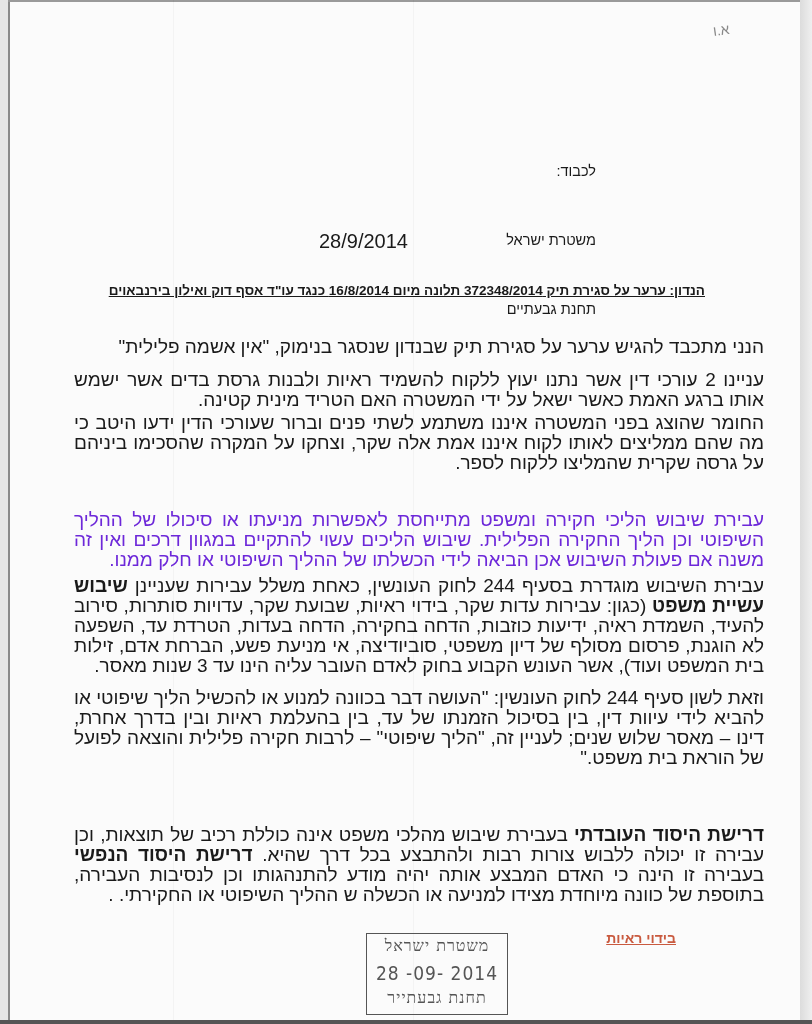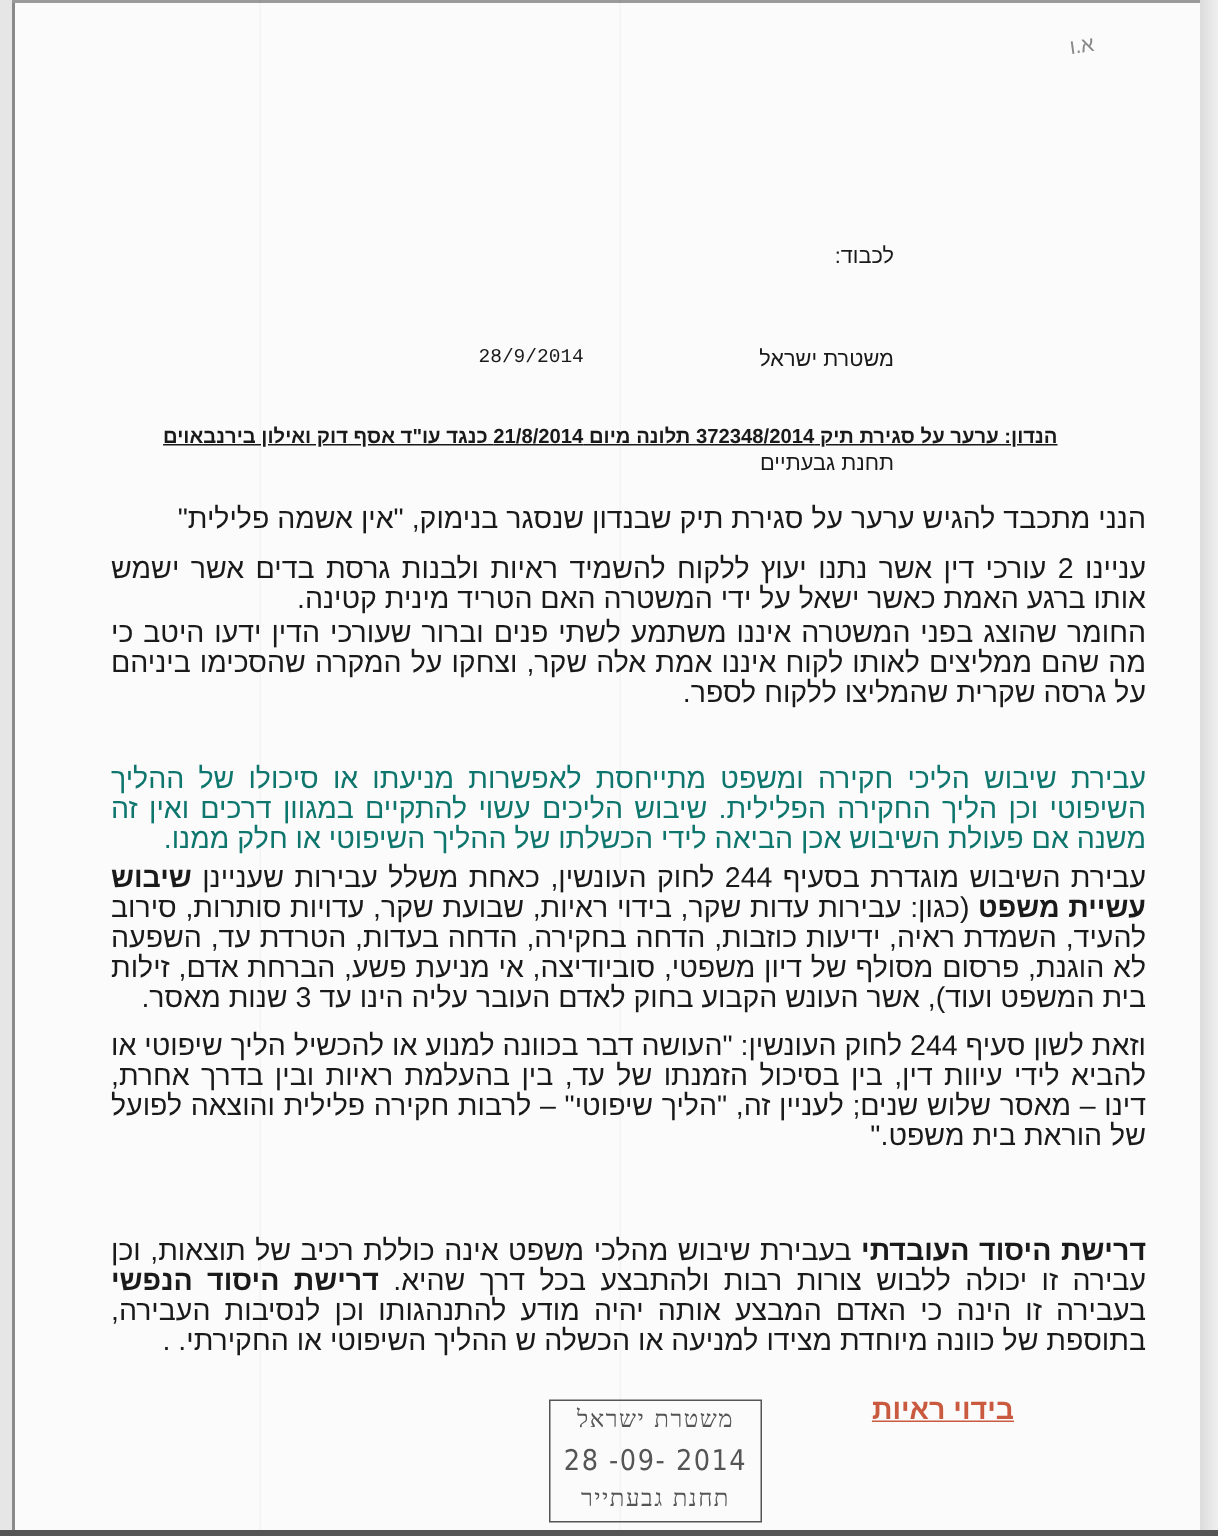--- a/index.html
+++ b/index.html
@@ -24,36 +24,36 @@
       position: absolute; left: 0; bottom: 0; width: 812px; height: 4px; background: #555;
     }
     .fold { position: absolute; top: 0; width: 1px; height: 1020px; background: rgba(0,0,0,0.03); }
     .mark {
       position: absolute; left: 705px; top: 22px; font-size: 14px; color: #888;
       transform: rotate(-8deg);
     }
     .rtl { direction: rtl; unicode-bidi: embed; }
     .addr { position: absolute; right: 204px; top: 120px; text-align: right; font-size: 14.5px; }
     .addr div { height: 30px; line-height: 24px; margin-top: 39px; }
-    .date { position: absolute; left: 311px; top: 230px; font-size: 13px; font-family: Liberation Mono, monospace; }
+    .date { position: absolute; left: 311px; top: 230px; font-size: 20px; }
     .subject {
       position: absolute; left: 115px; top: 283px; width: 582px;
       font-size: 13.5px; font-weight: bold; text-decoration: underline; white-space: nowrap;
       text-align: right;
     }
     .para {
       position: absolute; right: 36px; width: 690px;
       font-size: 19px; line-height: 20px; text-align: justify;
       text-align-last: right;
     }
-    .para.faded { color: #0f766e; }
+    .para.faded { color: #6d28d9; }
     .para b { font-weight: bold; }
     .link {
       position: absolute; right: 124px; top: 930px;
-      color: #c95a3f; font-size: 19px; font-weight: bold; text-decoration: underline;
+      color: #c95a3f; font-size: 14px; font-weight: bold; text-decoration: underline;
     }
     .stamp {
       position: absolute; left: 358px; top: 933px; width: 140px; height: 80px;
       border: 1.5px solid #555; color: #555; text-align: center;
       font-family: "DejaVu Serif", serif;
     }
     .stamp .l1 { font-size: 16px; margin-top: 2px; letter-spacing: 1px; }
     .stamp .l2 { font-size: 19px; margin-top: 7px; font-family: "DejaVu Sans Condensed", "DejaVu Sans", sans-serif; letter-spacing: 1px; }
     .stamp .l3 { font-size: 16px; margin-top: 4px; letter-spacing: 1px; text-align: center; }
   </style>
@@ -67,21 +67,21 @@
   <div class="mark">א.ו</div>
 
   <div class="addr rtl">
     <div>לכבוד:</div>
     <div>משטרת ישראל</div>
     <div>תחנת גבעתיים</div>
   </div>
 
   <div class="date">28/9/2014</div>
 
-  <div class="subject rtl">הנדון: ערער על סגירת תיק 372348/2014 תלונה מיום 21/8/2014 כנגד עו"ד אסף דוק ואילון בירנבאוים</div>
+  <div class="subject rtl">הנדון: ערער על סגירת תיק 372348/2014 תלונה מיום 16/8/2014 כנגד עו"ד אסף דוק ואילון בירנבאוים</div>
 
   <div class="para rtl" style="top:337px">הנני מתכבד להגיש ערער על סגירת תיק שבנדון שנסגר בנימוק, "אין אשמה פלילית"</div>
   <div class="para rtl" style="top:370px">עניינו 2 עורכי דין אשר נתנו יעוץ ללקוח להשמיד ראיות ולבנות גרסת בדים אשר ישמש אותו ברגע האמת כאשר ישאל על ידי המשטרה האם הטריד מינית קטינה.</div>
   <div class="para rtl" style="top:413px">החומר שהוצג בפני המשטרה איננו משתמע לשתי פנים וברור שעורכי הדין ידעו היטב כי מה שהם ממליצים לאותו לקוח איננו אמת אלה שקר, וצחקו על המקרה שהסכימו ביניהם על גרסה שקרית שהמליצו ללקוח לספר.</div>
   <div class="para rtl faded" style="top:510px">עבירת שיבוש הליכי חקירה ומשפט מתייחסת לאפשרות מניעתו או סיכולו של ההליך השיפוטי וכן הליך החקירה הפלילית. שיבוש הליכים עשוי להתקיים במגוון דרכים ואין זה משנה אם פעולת השיבוש אכן הביאה לידי הכשלתו של ההליך השיפוטי או חלק ממנו.</div>
 
   <div class="para rtl" style="top:576px">
     <span>עבירת השיבוש מוגדרת בסעיף 244 לחוק העונשין, כאחת משלל עבירות שעניינן </span><b>שיבוש עשיית משפט</b><span> (כגון: עבירות עדות שקר, בידוי ראיות, שבועת שקר, עדויות סותרות, סירוב להעיד, השמדת ראיה, ידיעות כוזבות, הדחה בחקירה, הדחה בעדות, הטרדת עד, השפעה לא הוגנת, פרסום מסולף של דיון משפטי, סוביודיצה, אי מניעת פשע, הברחת אדם, זילות בית המשפט ועוד), אשר העונש הקבוע בחוק לאדם העובר עליה הינו עד 3 שנות מאסר.</span>
   </div>
 

